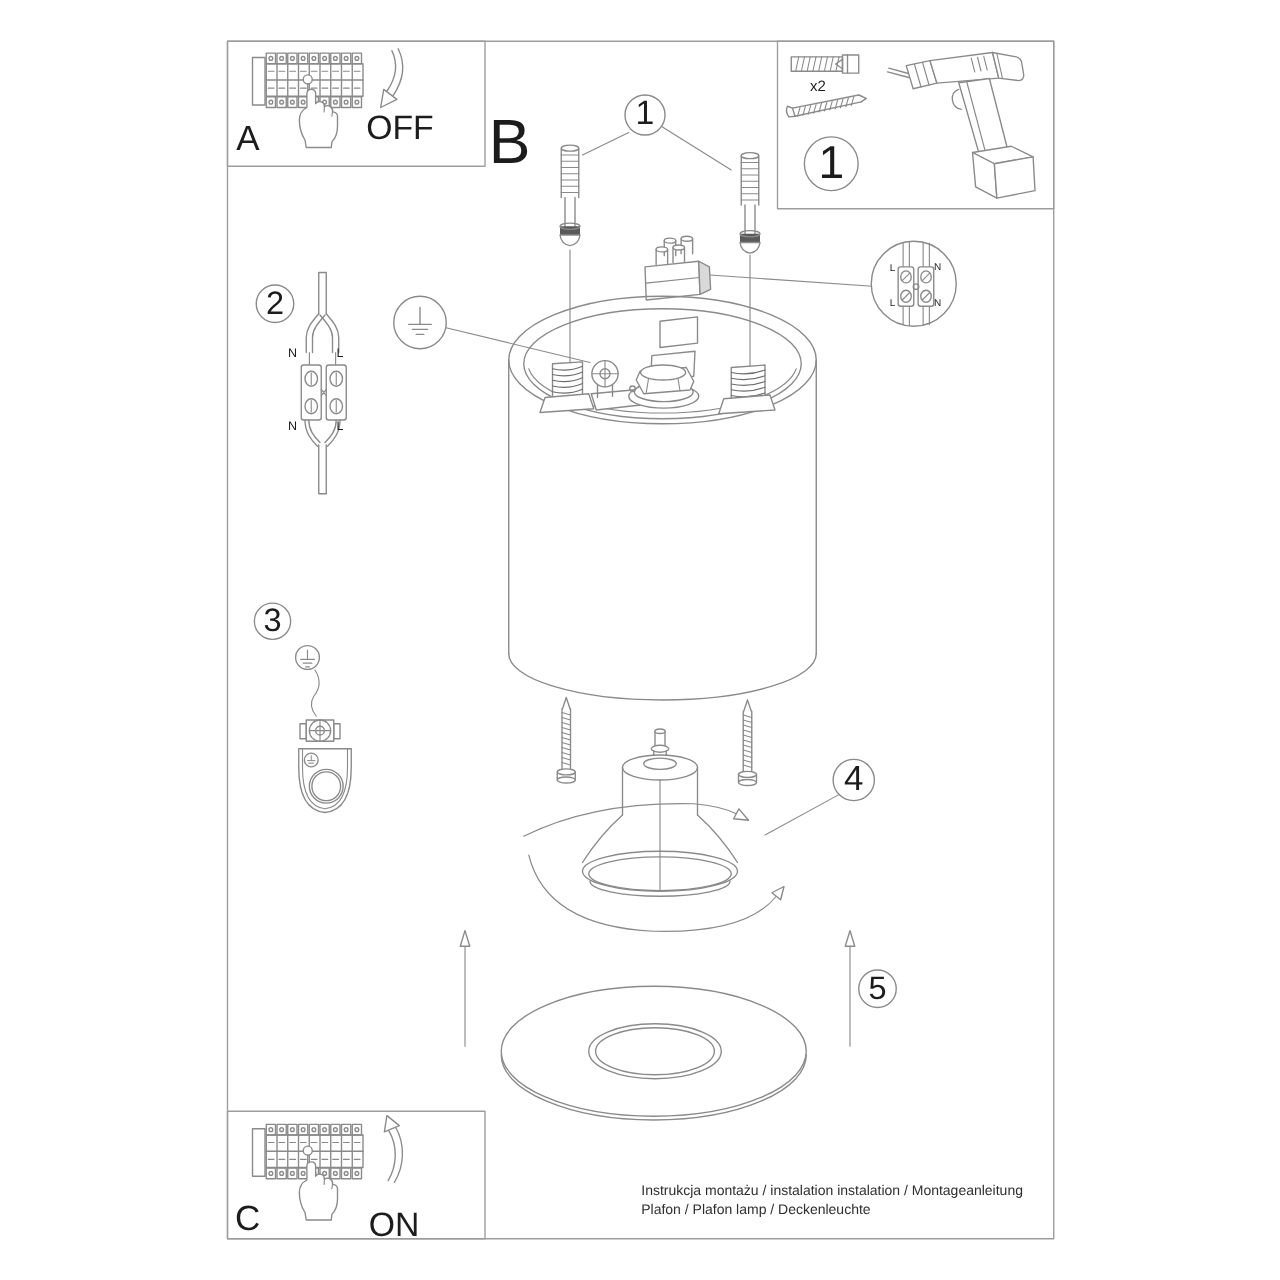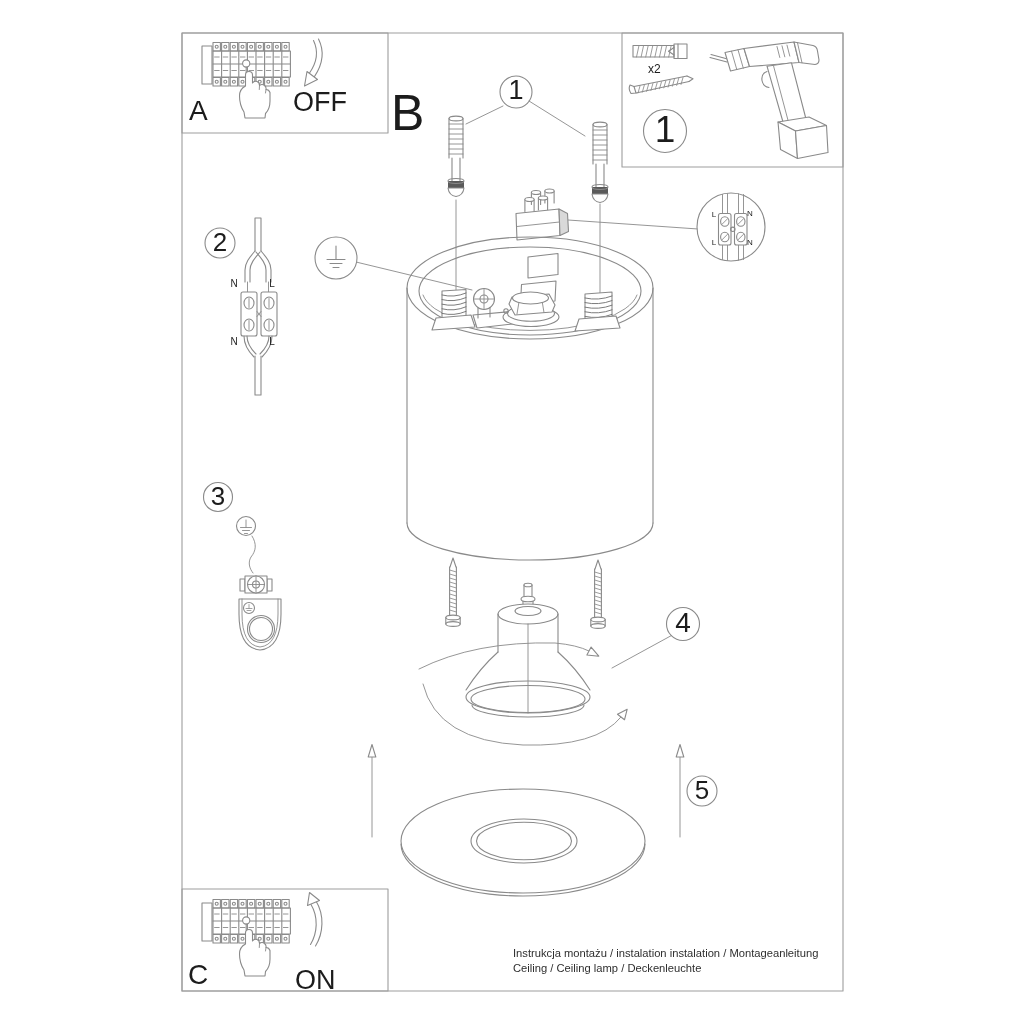--- a/index.html
+++ b/index.html
@@ -313,15 +313,15 @@
 <div class="t badge" style="left:750px;top:243px;font-size:8px;">N</div>
 
 <div class="t badge" style="left:218px;top:497px;font-size:26px;">3</div>
 <div class="t badge" style="left:683px;top:624px;font-size:28px;">4</div>
 <div class="t badge" style="left:702px;top:791px;font-size:26px;">5</div>
 
 <div class="t" style="left:188px;top:961px;font-size:28px;">C</div>
 <div class="t" style="left:295px;top:947px;font-size:27px;margin-top:20px;">ON</div>
 
 <div class="t footer" style="left:513px;top:948px;font-size:11.2px;">Instrukcja montażu / instalation instalation / Montageanleitung</div>
-<div class="t footer" style="left:513px;top:963px;font-size:11.2px;">Ceiling / Ceiling lamp / Deckenleuchte</div>
+<div class="t footer" style="left:513px;top:963px;font-size:11.2px;">Plafon / Plafon lamp / Deckenleuchte</div>
 
 </div>
 
 </body></html>

